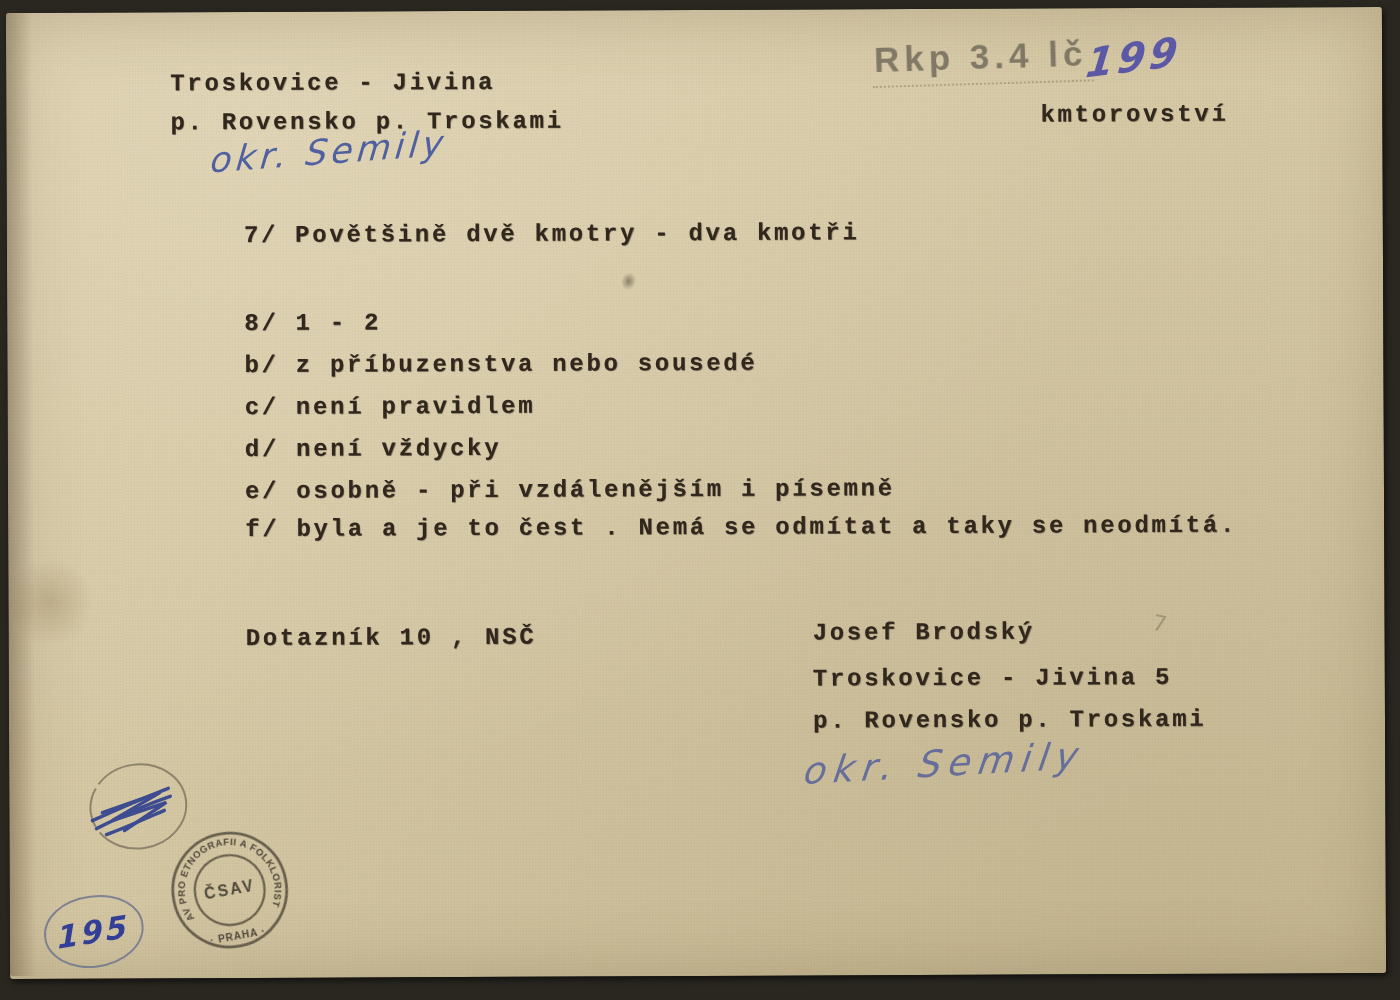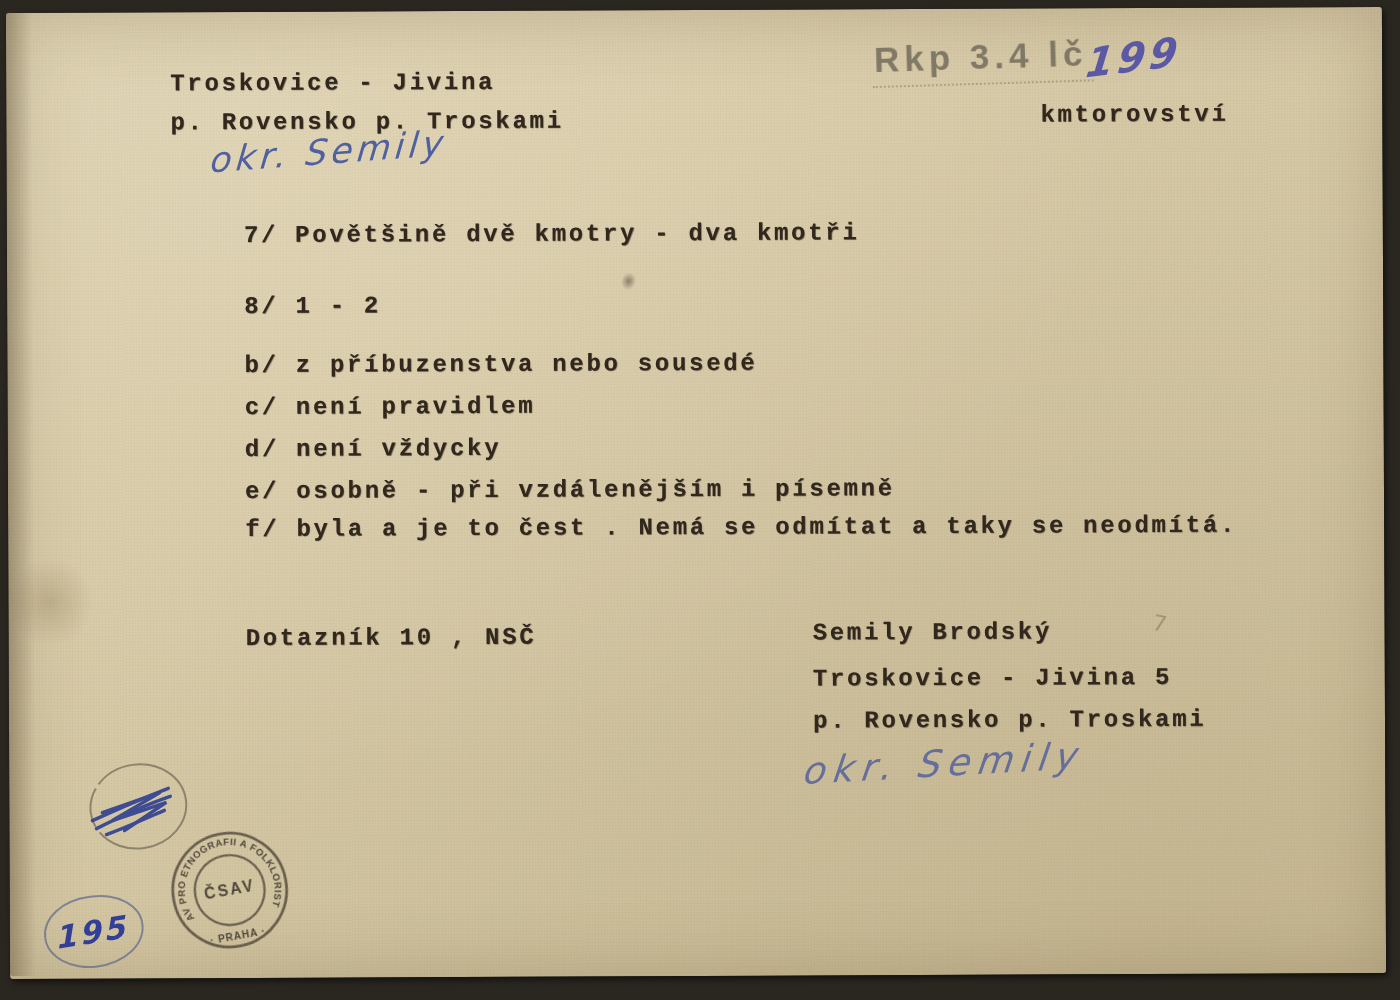--- a/index.html
+++ b/index.html
@@ -102,30 +102,30 @@
 
   <div class="line" style="left:164px;top:58px">Troskovice - Jivina</div>
   <div class="line" style="left:164px;top:97px">p. Rovensko p. Troskami</div>
   <div class="hand hand-top">okr. Semily</div>
 
   <div class="rkp-stamp">Rkp 3.4 lč</div>
   <div class="rkp-number">199</div>
   <div class="line" style="left:1034px;top:93px">kmtorovství</div>
 
   <div class="line" style="left:237px;top:210px"><span>7/</span><span class="ans-text">Povětšině dvě kmotry - dva kmotři</span></div>
-  <div class="line" style="left:237px;top:281px"><span>8/</span><span class="ans-text">1 - 2</span></div>
+  <div class="line" style="left:237px;top:298px"><span>8/</span><span class="ans-text">1 - 2</span></div>
   <div class="line" style="left:237px;top:340px"><span>b/</span><span class="ans-text">z příbuzenstva nebo sousedé</span></div>
   <div class="line" style="left:237px;top:382px"><span>c/</span><span class="ans-text">není pravidlem</span></div>
   <div class="line" style="left:237px;top:424px"><span>d/</span><span class="ans-text">není vždycky</span></div>
   <div class="line" style="left:237px;top:466px"><span>e/</span><span class="ans-text">osobně - při vzdálenějším i písemně</span></div>
   <div class="line" style="left:237px;top:504px"><span>f/</span><span class="ans-text">byla a je to čest . Nemá se odmítat a taky se neodmítá.</span></div>
 
   <div class="line" style="left:237px;top:613px">Dotazník 10 , NSČ</div>
 
-  <div class="line" style="left:804px;top:610px">Semily Brodský</div>
+  <div class="line" style="left:804px;top:610px">Josef Brodský</div>
   <div class="line" style="left:804px;top:656px">Troskovice - Jivina 5</div>
   <div class="line" style="left:804px;top:698px">p. Rovensko p. Troskami</div>
   <div class="hand hand-bottom">okr. Semily</div>
 
   <div class="faint-mark">7</div>
 
   <div class="smudge"></div>
 
   <div class="scribble-wrap">
     <svg width="126" height="112" viewBox="0 0 126 112">

